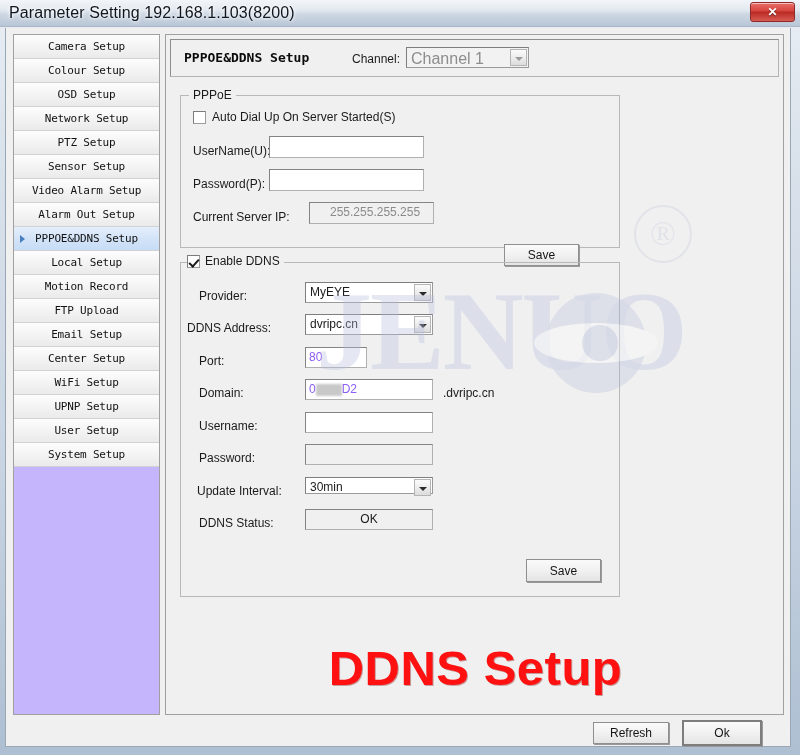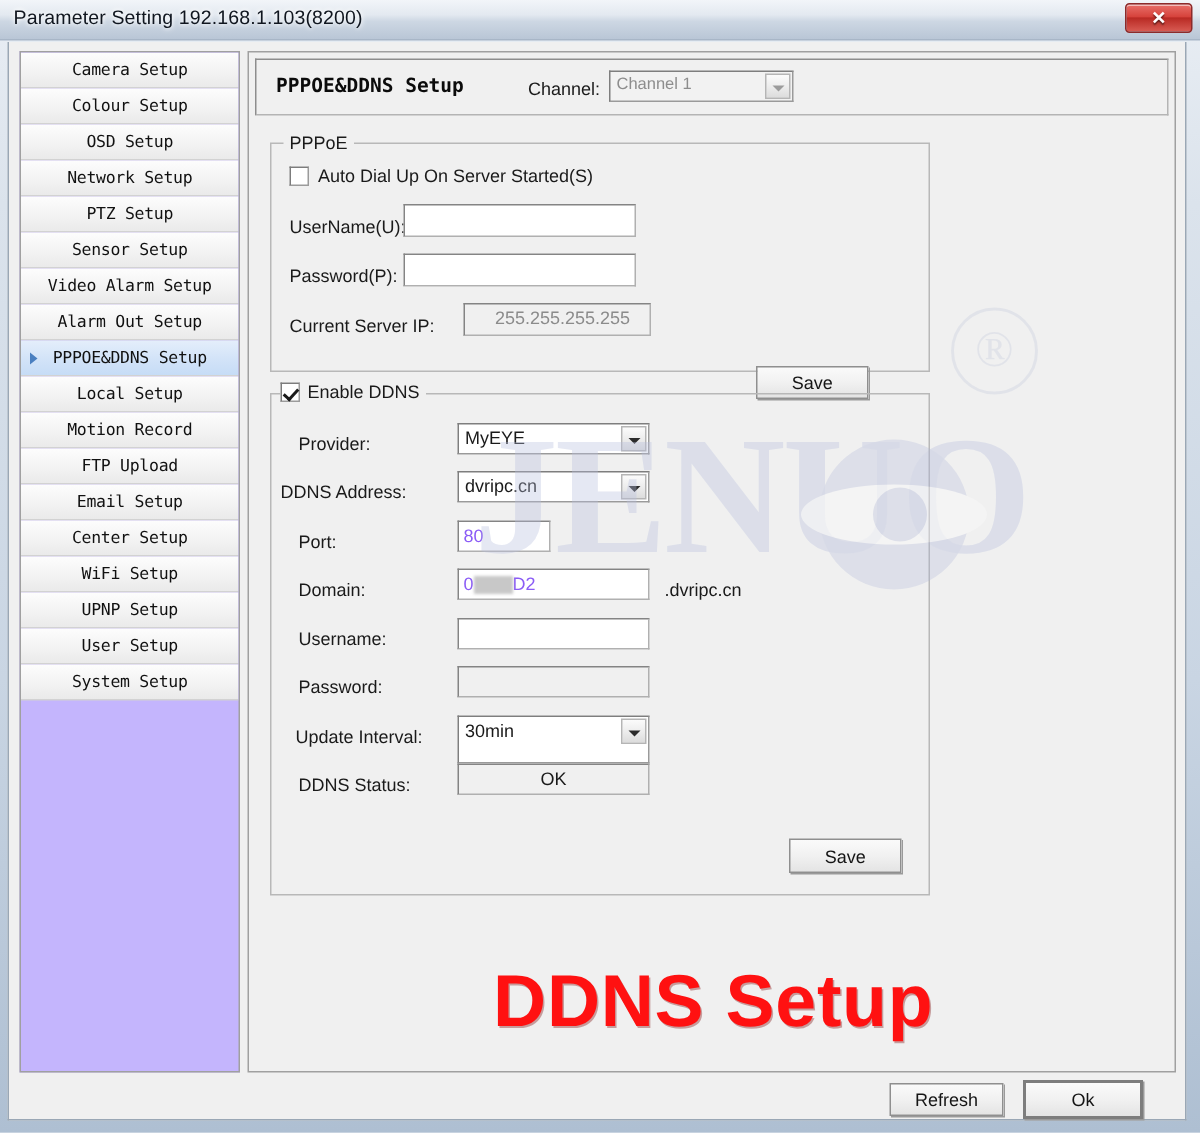--- a/index.html
+++ b/index.html
@@ -23,21 +23,21 @@
   }
   #titlebar {
     position: absolute;
     left: 0; top: 0; width: 800px; height: 27px;
     background: linear-gradient(180deg,#f2f5f9 0%,#e3e9f0 38%,#cdd7e3 55%,#b9c6d6 100%);
     border-bottom: 1px solid #a8b6c7;
   }
   #title-text {
     position: absolute;
     left: 9px; top: 4px;
-    font-size: 13px;
+    font-size: 16px;
     color: #10161f;
     letter-spacing: .1px;
     white-space: nowrap;
     text-shadow: 0 0 3px #ffffff, 0 0 5px #ffffff;
   }
   #close-btn {
     position: absolute;
     right: 5px; top: 2px;
     width: 45px; height: 20px;
     border: 1px solid #8c2a2a;
@@ -135,21 +135,21 @@
     left: 235px; top: 7px;
     width: 123px; height: 21px;
     background: #f2f2f2;
     border: 1px solid #9a9a9a;
     border-top-color: #7e7e7e;
     border-left-color: #7e7e7e;
   }
   #channel-value {
     position: absolute;
     left: 4px; top: 2px;
-    font-size: 11px;
+    font-size: 16px;
     color: #8d8d8d;
   }
   .combo-arrow {
     position: absolute;
     right: 1px; top: 1px;
     width: 17px; height: 17px;
     background: linear-gradient(180deg,#fbfbfb 0%,#ededed 50%,#dcdcdc 100%);
     border: 1px solid #b5b5b5;
   }
   .combo-arrow::after {
@@ -443,21 +443,21 @@
         <div class="textbox" style="left:124px; top:116px; width:128px; height:21px;"><span>0</span><span class="redact"></span><span>D2</span></div>
         <div class="fld-label" style="left:262px; top:123px;">.dvripc.cn</div>
 
         <div class="fld-label right" style="left:18px; top:156px; width:100px;">Username:</div>
         <div class="textbox" style="left:124px; top:149px; width:128px; height:21px;"></div>
 
         <div class="fld-label right" style="left:18px; top:188px; width:100px;">Password:</div>
         <div class="textbox disabled" style="left:124px; top:181px; width:128px; height:21px;"></div>
 
         <div class="fld-label right" style="left:16px; top:221px; width:112px;">Update Interval:</div>
-        <div class="combo" style="left:124px; top:214px; width:128px; height:32px;">
+        <div class="combo" style="left:124px; top:214px; width:128px; height:17px;">
           <span class="val">30min</span>
           <span class="combo-arrow"></span>
         </div>
 
         <div class="fld-label right" style="left:18px; top:253px; width:100px;">DDNS Status:</div>
         <div class="textbox disabled center" style="left:124px; top:246px; width:128px; height:21px; color:#1a1a1a;">OK</div>
 
         <div class="btn" style="left:345px; top:296px; width:75px; height:23px;">Save</div>
       </div>
 

